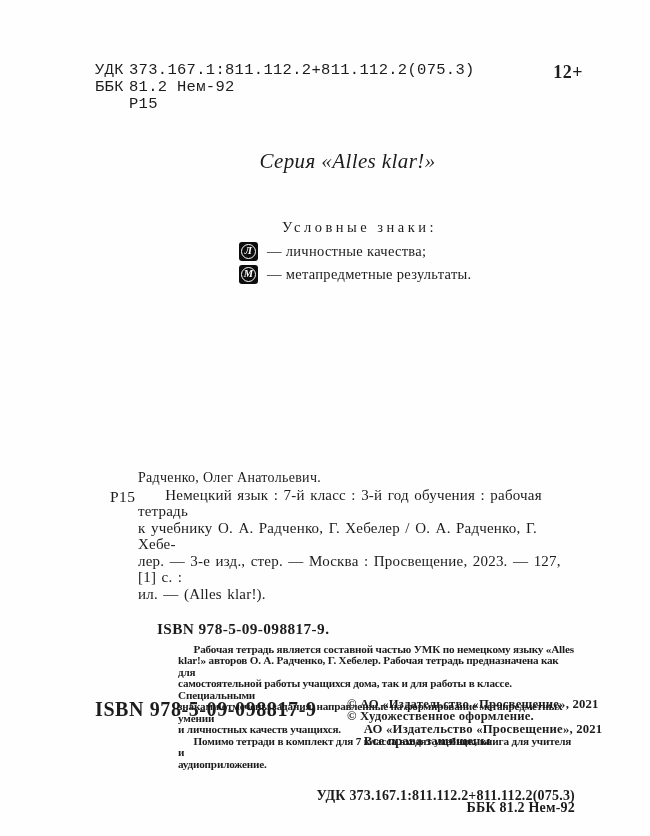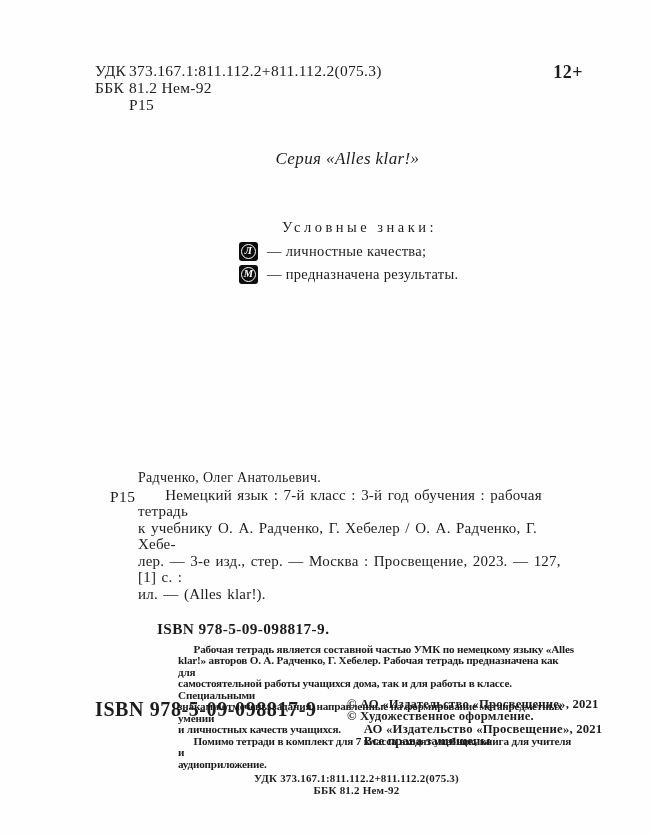--- a/index.html
+++ b/index.html
@@ -15,31 +15,31 @@
 
   
   .top-block {
     position: absolute;
     top: 62px; left: 95px; right: 67px;
     display: flex;
     justify-content: space-between;
     align-items: flex-start;
   }
   .udk-table { font-size: 15.5px; line-height: 17px; letter-spacing: 0.3px; }
-  .udk-row { display: flex; }
+  .udk-row { display: flex; font-family: Liberation Mono, monospace; }
   .udk-row .lbl { width: 34px; flex: 0 0 34px; }
   .age-badge { font-weight: bold; font-size: 18px; line-height: 20px; letter-spacing: 0.5px; }
 
   
   .series {
     position: absolute;
     top: 149px; left: 45px; right: 0;
     text-align: center;
     font-style: italic;
-    font-size: 17px;
+    font-size: 21px;
     letter-spacing: 0.4px;
   }
 
   
   .legend { position: absolute; top: 219px; left: 239px; }
   .legend-title {
     margin-left: 43px;
     font-size: 14.5px;
     letter-spacing: 3.5px;
     margin-bottom: 6px;
@@ -98,25 +98,25 @@
     font-weight: bold;
     font-size: 11.2px;
     line-height: 11.5px;
     white-space: pre-wrap;
     letter-spacing: -0.2px;
     margin-top: 6px;
     margin-left: 40px;
   }
   .udk-footer {
     font-weight: bold;
-    font-size: 11px;
+    font-size: 14px;
     line-height: 12.3px;
-    text-align: center;
+    text-align: right;
     white-space: pre-wrap;
-    margin-top: 2px;
+    margin-top: 20px;
     letter-spacing: 0.2px;
   }
 
   
   .isbn-bottom {
     position: absolute;
     top: 698px; left: 95px;
     font-weight: bold;
     font-size: 20px;
     letter-spacing: 0.6px;
@@ -157,21 +157,21 @@
   <div class="series">Серия «Alles klar!»</div>
 
   <div class="legend">
     <div class="legend-title">Условные знаки:</div>
     <div class="legend-row">
       <span class="sq-icon">Л</span>
       <span>— личностные качества;</span>
     </div>
     <div class="legend-row">
       <span class="sq-icon">М</span>
-      <span>— предназначена результаты.</span>
+      <span>— метапредметные результаты.</span>
     </div>
   </div>
 
   <div class="main-block">
     <div class="r15-sign">Р15</div>
     <div class="author-heading">Радченко, Олег Анатольевич.</div>
     <div class="bib-description">     Немецкий язык : 7-й класс : 3-й год обучения : рабочая тетрадь
 к учебнику О. А. Радченко, Г. Хебелер / О. А. Радченко, Г. Хебе-
 лер. — 3-е изд., стер. — Москва : Просвещение, 2023. — 127, [1] с. :
 ил. — (Alles klar!).</div>

